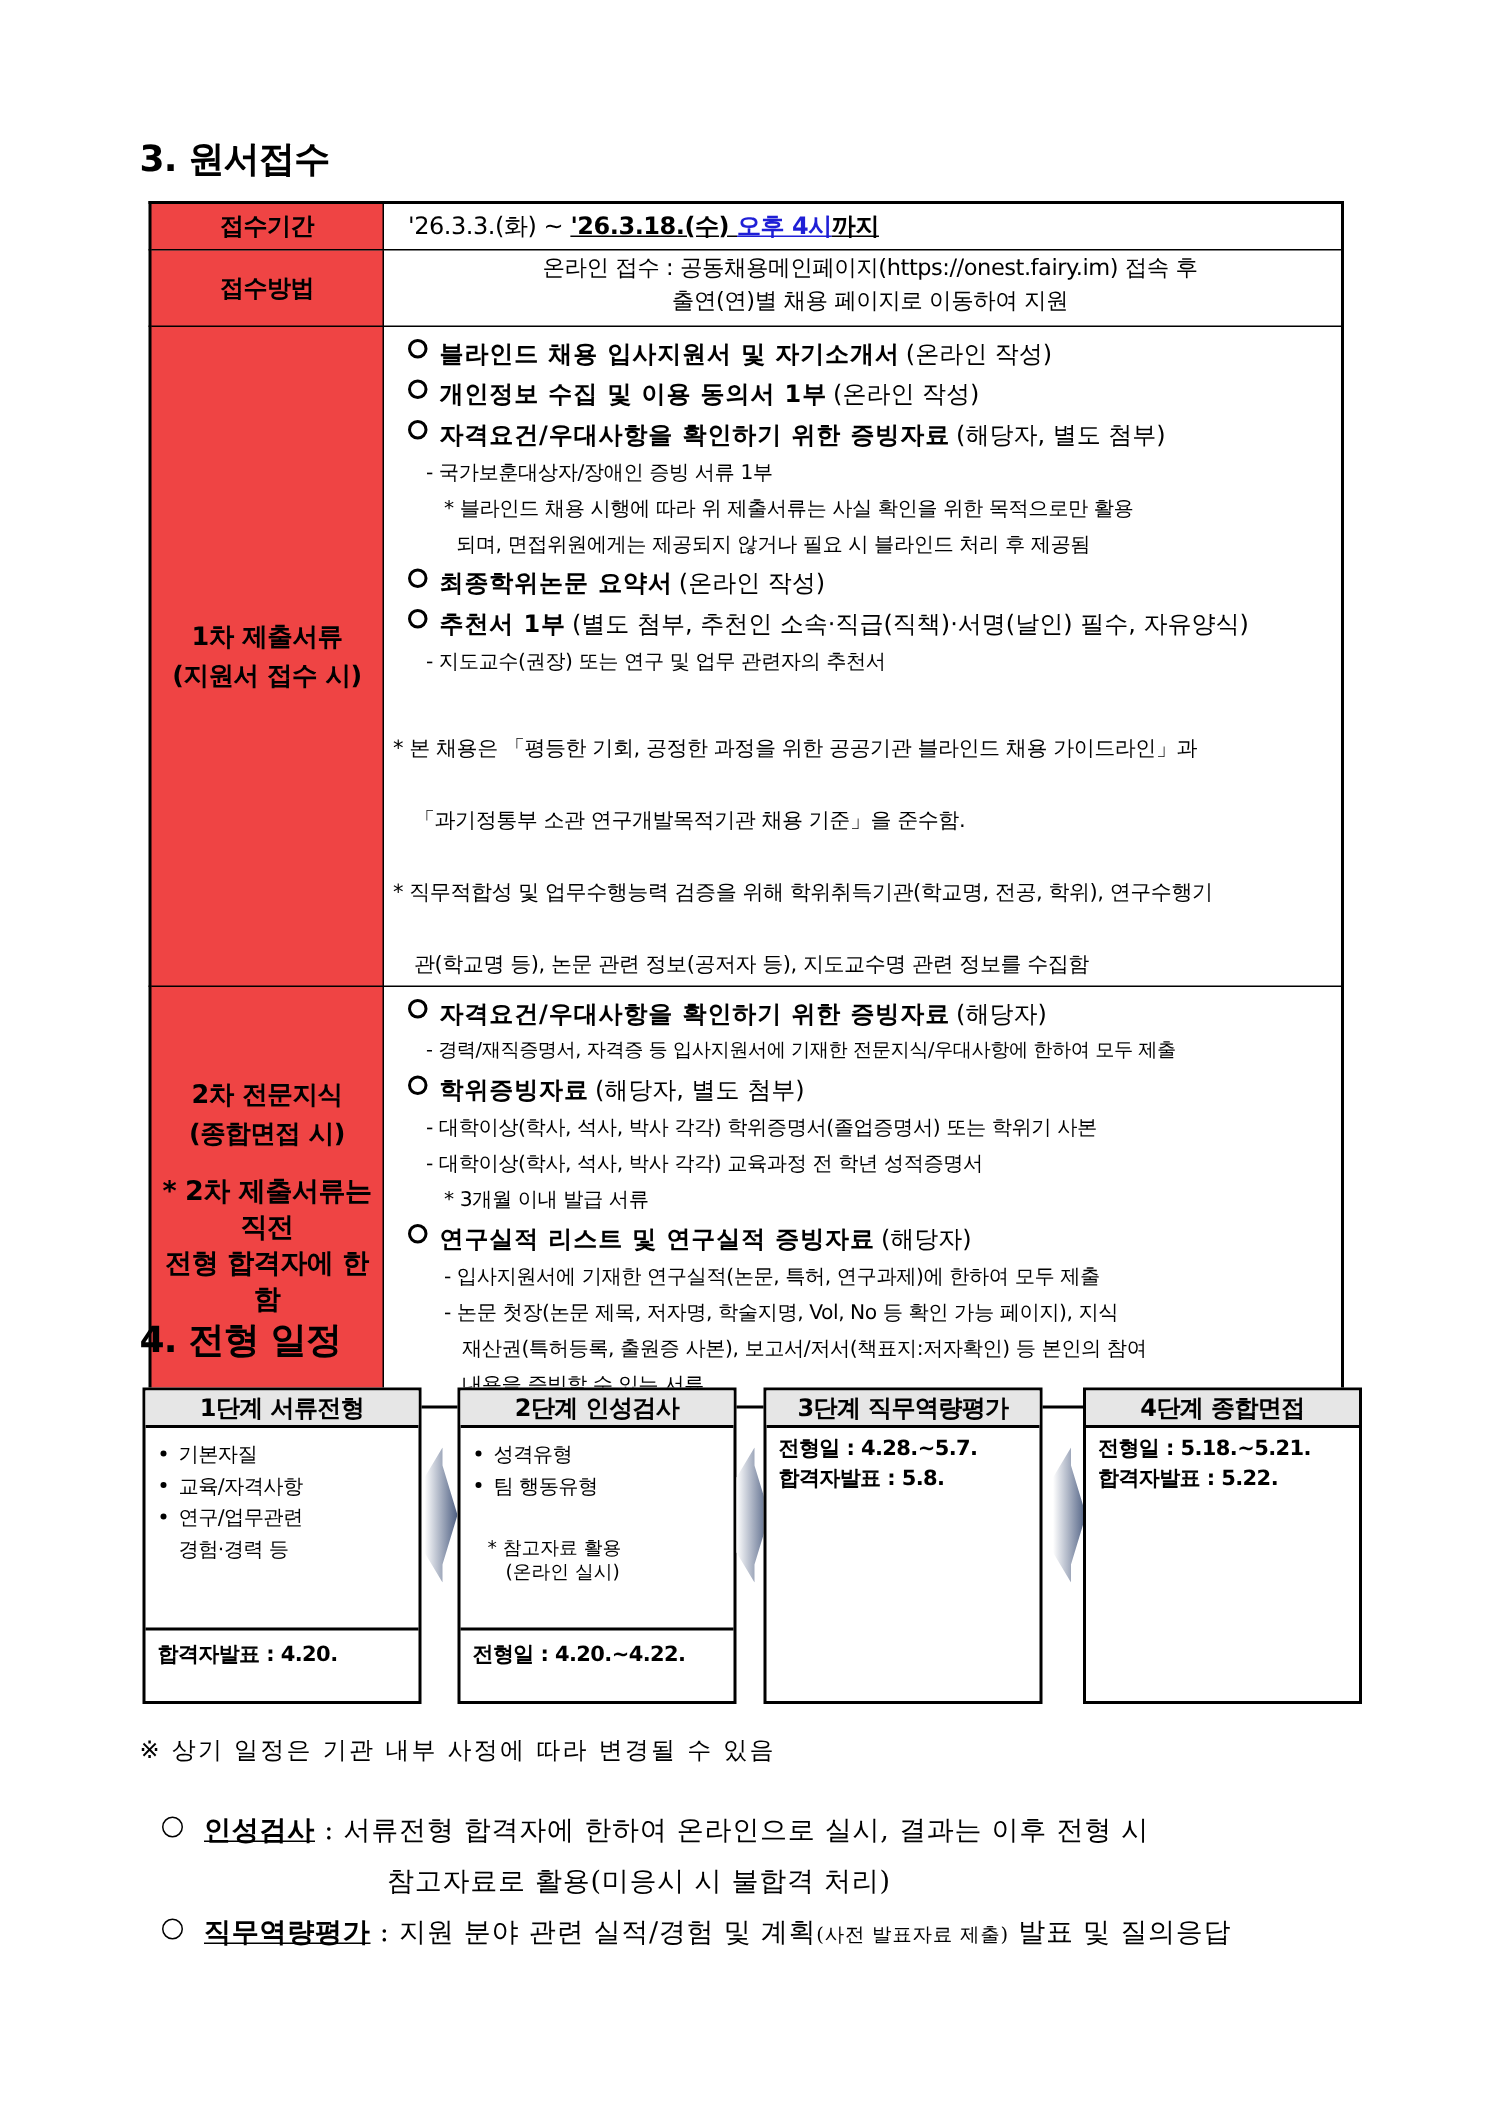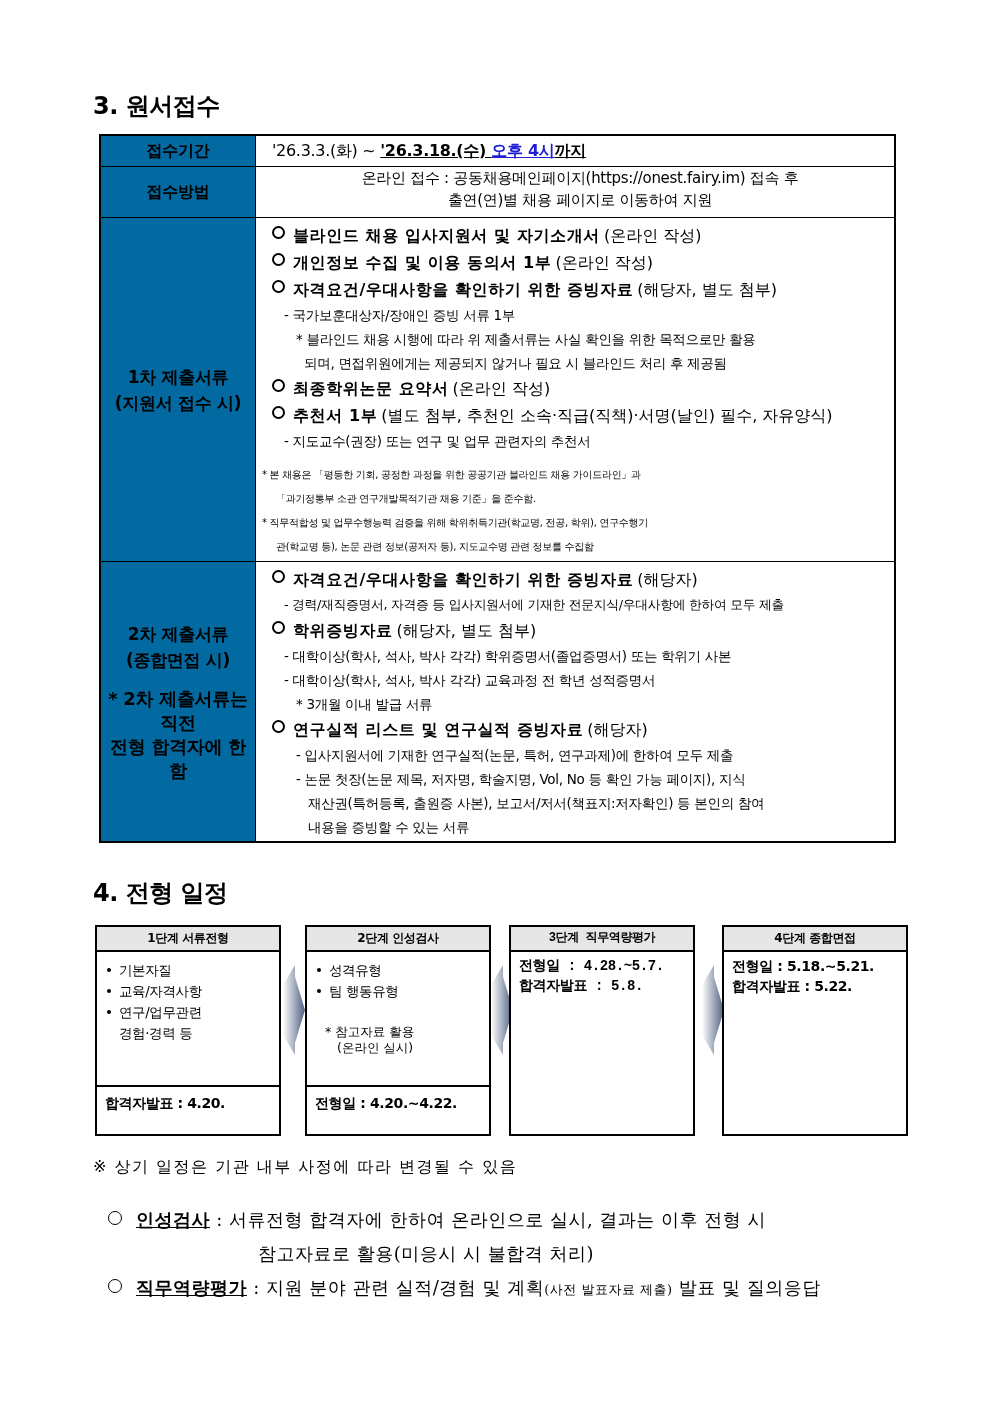--- a/index.html
+++ b/index.html
@@ -12,50 +12,50 @@
     letter-spacing: -0.5px; font-family: "DejaVu Sans", sans-serif;
   }
   
   .app-table {
     position: absolute; left: 99px; top: 134px; width: 797px;
     border-collapse: collapse; border: 2px solid #000;
     font-size: 15px; letter-spacing: -0.3px;
   }
   .app-table td { border: 1px solid #000; vertical-align: top; }
   .app-table td.lab {
-    width: 152px; background: #0369a1; text-align: center; vertical-align: middle;
+    width: 152px; background: #ef4444; text-align: center; vertical-align: middle;
     font-weight: bold; font-size: 16px;
   }
   .app-table td.val { padding: 0 6px 0 16px; }
   .r-period td { height: 28px; }
   .r-period .val { vertical-align: middle; font-size: 16px; }
   .r-period .b { font-weight: bold; text-decoration: underline; }
   .r-period .blue { color: #1f1fd6; }
   .r-method .val { text-align: center; font-size: 15px; line-height: 22px; padding-top: 1px; }
   .items { padding: 4px 0 2px 0; }
   .it-main { font-size: 16px; font-weight: bold; line-height: 27px; white-space: nowrap; letter-spacing: 0.6px; }
   .it-main .ring { display: inline-block; width: 9px; height: 9px; border: 2px solid #000; border-radius: 50%; margin-right: 8px; vertical-align: 2px; }
   .it-main .note { font-weight: normal; font-size: 16px; letter-spacing: 0; margin-left: 4px; }
   .it-sub { font-size: 13.5px; line-height: 24px; padding-left: 12px; white-space: nowrap; }
   .it-sub.cont { padding-left: 32px; }
   .it-sub.ind { padding-left: 24px; }
-  .it-note { font-size: 10px; line-height: 24px; padding-left: 2px; white-space: nowrap; }
+  .it-note { font-size: 14px; line-height: 24px; padding-left: 2px; white-space: nowrap; margin-top: 24px; }
   .it-note.cont { padding-left: 16px; }
   .gap { height: 10px; }
   .lab-main { font-size: 17px; line-height: 26px; }
   .lab-small { font-size: 18px; line-height: 24px; margin-top: 14px; }
 
   
   .stage {
     position: absolute; top: 925px; width: 182px; height: 207px;
     border: 2px solid #000; background: #fff;
   }
   .stage .hd {
     height: 23px; background: #e6e6e6; border-bottom: 2px solid #000;
-    text-align: center; font-weight: bold; font-size: 12px; line-height: 23px; letter-spacing: -0.4px;
+    text-align: center; font-weight: bold; font-size: 16px; line-height: 23px; letter-spacing: -0.4px;
   }
   .stage .bd { height: 135px; border-bottom: 2px solid #000; padding: 8px 0 0 8px; box-sizing: border-box; font-size: 13.5px; }
   .stage .bl { line-height: 21px; white-space: nowrap; letter-spacing: -0.4px; }
   .stage .bl .dot { display: inline-block; width: 4px; height: 4px; background: #000; border-radius: 50%; margin: 0 8px 3px 2px; }
   .stage .bl.cont { padding-left: 14px; }
   .stage .nt { font-size: 12.5px; line-height: 16px; padding-left: 10px; white-space: nowrap; }
   .stage .nt.cont { padding-left: 22px; }
   .stage .ft { padding: 6px 0 0 8px; font-size: 14px; font-weight: bold; line-height: 20px; letter-spacing: -0.4px; white-space: nowrap; }
   .arrow { position: absolute; top: 965px; width: 24px; height: 90px; }
 
@@ -102,21 +102,21 @@
         <div class="gap"></div>
         <div class="it-note" style="margin-left:-12px;">* 본 채용은 「평등한 기회, 공정한 과정을 위한 공공기관 블라인드 채용 가이드라인」과</div>
         <div class="it-note cont" style="margin-left:-12px;">「과기정통부 소관 연구개발목적기관 채용 기준」을 준수함.</div>
         <div class="it-note" style="margin-left:-12px;">* 직무적합성 및 업무수행능력 검증을 위해 학위취득기관(학교명, 전공, 학위), 연구수행기</div>
         <div class="it-note cont" style="margin-left:-12px;">관(학교명 등), 논문 관련 정보(공저자 등), 지도교수명 관련 정보를 수집함</div>
       </div>
     </td>
   </tr>
   <tr>
     <td class="lab">
-      <div class="lab-main">2차 제출서류</div>
+      <div class="lab-main">2차 전문지식</div>
       <div class="lab-main">(종합면접 시)</div>
       <div class="lab-small">* 2차 제출서류는 직전</div>
       <div class="lab-small" style="margin-top:0;">전형 합격자에 한함</div>
     </td>
     <td class="val">
       <div class="items">
         <div class="it-main"><span class="ring"></span><span>자격요건/우대사항을 확인하기 위한 증빙자료</span><span class="note">(해당자)</span></div>
         <div class="it-sub" style="font-size:12.8px;letter-spacing:-0.3px;">- 경력/재직증명서, 자격증 등 입사지원서에 기재한 전문지식/우대사항에 한하여 모두 제출</div>
         <div class="it-main"><span class="ring"></span><span>학위증빙자료</span><span class="note">(해당자, 별도 첨부)</span></div>
         <div class="it-sub">- 대학이상(학사, 석사, 박사 각각) 학위증명서(졸업증명서) 또는 학위기 사본</div>
@@ -175,21 +175,21 @@
 <svg class="arrow" style="left:489px;" viewBox="0 0 24 90">
   <defs>
       <linearGradient id="ag2" x1="0" x2="1">
         <stop offset="0" stop-color="#ffffff"></stop>
         <stop offset="1" stop-color="#4e5f82"></stop>
       </linearGradient>
     </defs>
   <path d="M2,20 L14,0 L14,12 L24,45 L14,78 L14,90 L2,70 Z" fill="url(#ag2)"></path>
 </svg>
 
-<div class="stage" style="left:509px;font-family:Liberation Mono, monospace;">
+<div class="stage" style="left:509px;">
   <div class="hd">3단계 직무역량평가</div>
   <div class="ft" style="padding-top:4px;">
     <div>전형일 : 4.28.~5.7.</div>
     <div>합격자발표 : 5.8.</div>
   </div>
 </div>
 
 <svg class="arrow" style="left:700px;" viewBox="0 0 24 90">
   <defs>
       <linearGradient id="ag3" x1="0" x2="1">

